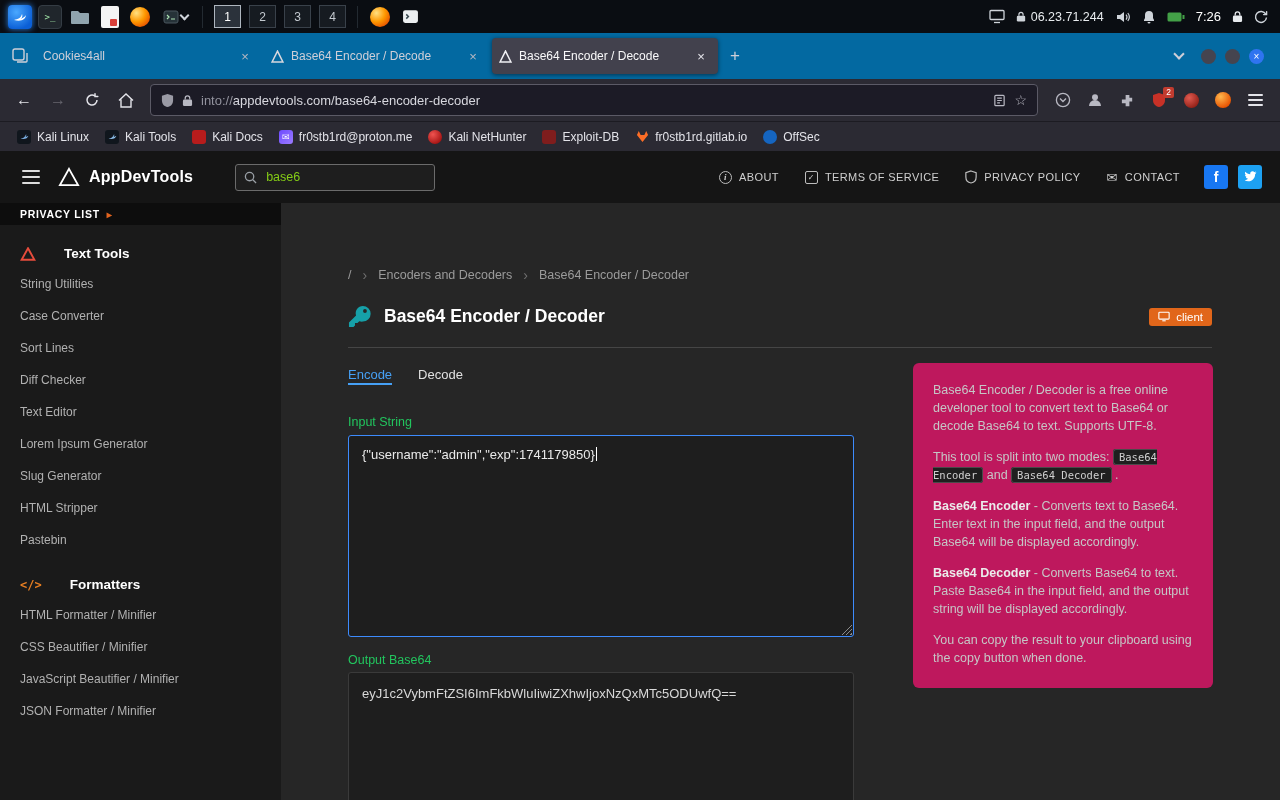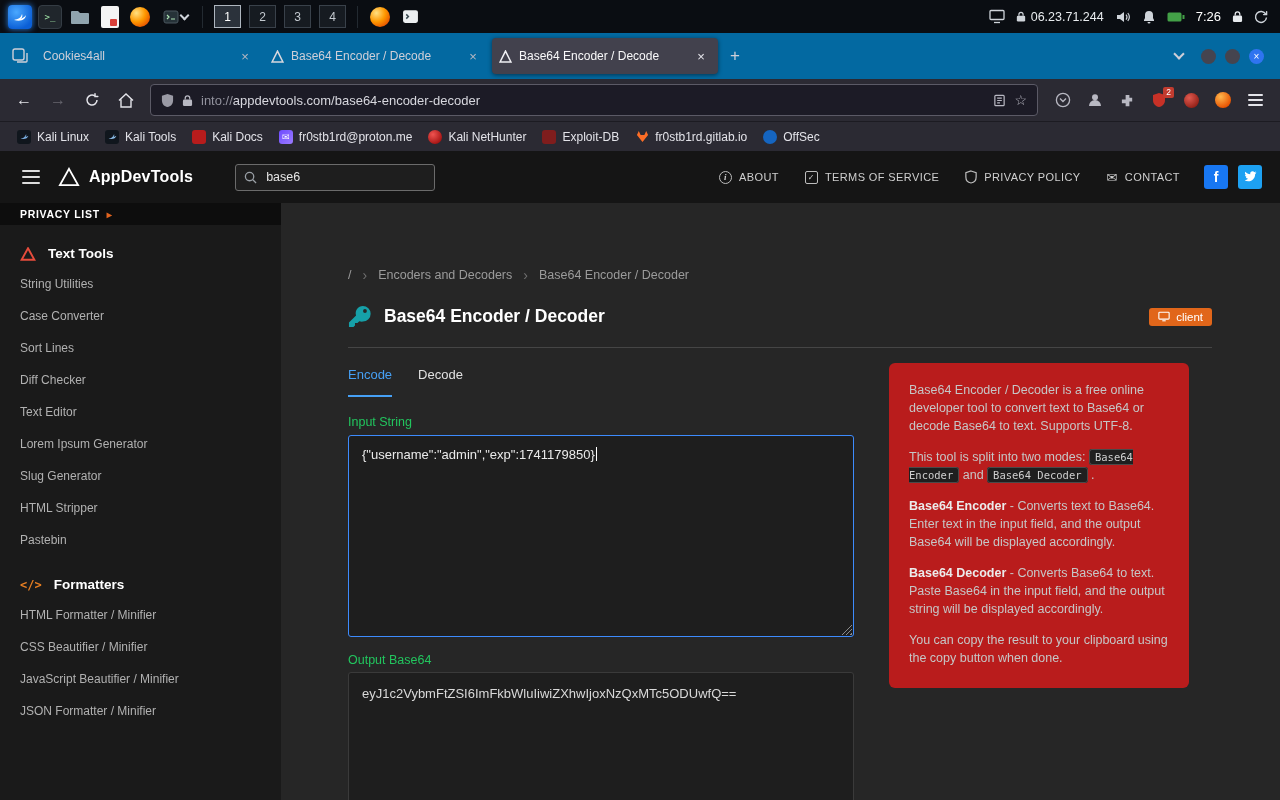--- a/index.html
+++ b/index.html
@@ -78,66 +78,66 @@
   
   .site-header { position:absolute; top:151px; left:0; right:0; height:52px; background:#151515;
     display:flex; align-items:center; padding:0 18px; gap:14px; }
   .sh-burger { display:flex; flex-direction:column; gap:4px; padding:4px; }
   .sh-burger i { width:18px; height:2px; background:#dcdcdc; border-radius:1px; }
   .brand-wrap { display:flex; align-items:center; gap:9px; }
   .brand { font-size:16px; font-weight:bold; color:#ffffff; letter-spacing:.2px; }
   .search { width:200px; height:27px; margin-left:28px; background:#1e1e1e; border:1px solid #6b6b6b;
     border-radius:3px; display:flex; align-items:center; gap:7px; padding:0 8px; }
   .search input { flex:1; min-width:0; background:transparent; border:none; outline:none;
-    color:#e5e5e5; font-size:12.5px; font-family:"Liberation Sans", sans-serif; }
+    color:#84cc16; font-size:12.5px; font-family:"Liberation Sans", sans-serif; }
   .header-nav { margin-left:auto; display:flex; align-items:center; gap:26px; }
   .hn-item { display:flex; align-items:center; gap:7px; font-size:11px; color:#cfcfcf; letter-spacing:.4px; white-space:nowrap; }
   .hn-box { width:13px; height:13px; border:1px solid #bdbdbd; border-radius:2px; display:flex;
     align-items:center; justify-content:center; font-size:8px; color:#cfcfcf; }
   .hn-circle { width:13px; height:13px; border:1px solid #bdbdbd; border-radius:50%; display:flex;
     align-items:center; justify-content:center; font-size:9px; font-weight:bold; color:#cfcfcf; font-family:"Liberation Serif", serif; font-style:italic; }
   .hn-glyph { font-size:13px; color:#cfcfcf; }
   .social { display:flex; align-items:center; gap:10px; margin-left:10px; }
   .fb { width:24px; height:24px; border-radius:3px; background:#1877f2; color:#fff; font-weight:bold;
     font-size:14px; display:flex; align-items:center; justify-content:center; }
   .tw { width:24px; height:24px; border-radius:3px; background:#1da1f2; display:flex; align-items:center; justify-content:center; }
 
   
   .page { position:absolute; top:203px; left:0; right:0; bottom:0; display:flex; }
   .sidebar { width:281px; background:#1a1a1a; flex:0 0 auto; overflow:hidden; }
   .devtools-hd { height:22px; background:#0d0d0d; display:flex; align-items:center; gap:7px;
     padding:0 20px; font-size:10.5px; font-weight:bold; color:#ffffff; letter-spacing:.7px; }
   .devtools-hd .arrow { color:#e2641f; font-size:10px; }
-  .section-title { display:flex; align-items:center; gap:12px; padding:21px 20px 7px; font-size:13.5px;
+  .section-title { display:flex; align-items:center; gap:28px; padding:21px 20px 7px; font-size:13.5px;
     font-weight:bold; color:#ffffff; }
   .icon-fmt { color:#e67e22; font-family:"DejaVu Sans Mono", monospace; font-weight:bold; font-size:12px; }
   .side-item { padding:0 20px; height:32px; line-height:32px; font-size:12px; color:#b1b1b1;
     white-space:nowrap; overflow:hidden; }
 
   .content { flex:1; position:relative; background:#262626; overflow:hidden; }
   .crumbs { position:absolute; left:67px; top:64px; display:flex; align-items:center; gap:11px;
     font-size:12.5px; color:#9b9b9b; }
   .crumb-sep { color:#6f6f6f; font-size:14px; }
   .title-row { position:absolute; left:67px; top:102px; width:864px; display:flex; align-items:center; gap:13px; }
   .page-title { font-size:17.5px; font-weight:bold; color:#ffffff; }
   .client-badge { margin-left:auto; background:#e1661a; color:#ffffff; font-size:11.5px;
     padding:3px 9px; border-radius:3px; display:flex; align-items:center; gap:6px; }
   .hr { position:absolute; left:67px; top:144px; width:864px; border-top:1px solid #454545; }
   .mode-tabs { position:absolute; left:67px; top:164px; display:flex; gap:26px; font-size:13px; }
-  .mode-tab { padding-bottom:13px; color:#e0e0e0; }
+  .mode-tab { padding-bottom:1px; color:#e0e0e0; }
   .mode-tab.active { color:#46a0f5; border-bottom:2px solid #46a0f5; }
   .field-label { position:absolute; left:67px; font-size:12.5px; color:#22c55e; }
   .input-box { position:absolute; left:67px; top:232px; width:506px; height:202px; background:#1e1e1e;
     border:1px solid #3d8bfd; border-radius:3px; padding:11px 13px; font-size:13px; color:#eaeaea; }
   .caret { display:inline-block; width:1px; height:14px; background:#ffffff; vertical-align:-2px; margin-left:1px; }
   .resize-handle { position:absolute; right:1px; bottom:1px; width:11px; height:11px;
     background:repeating-linear-gradient(135deg, transparent 0 2px, #8a8a8a 2px 3px); clip-path:polygon(100% 0, 100% 100%, 0 100%); }
   .output-box { position:absolute; left:67px; top:469px; width:506px; height:331px; background:#1e1e1e;
     border:1px solid #3a3a3a; border-radius:3px; padding:13px; font-size:13px; color:#d9d9d9; word-break:break-all; }
-  .info-panel { position:absolute; left:608px; top:160px; width:300px; background:#b91c1c;
+  .info-panel { position:absolute; left:632px; top:160px; width:300px; background:#be185d;
     border-radius:6px; padding:18px 20px 8px; font-size:12.5px; color:#c6c6c6; line-height:1.44; }
   .info-panel p { margin:0 0 13px; }
   .info-panel b { color:#ebebeb; }
   .info-panel code { background:#1f1f1f; border:1px solid #4a4a4a; border-radius:3px; padding:1px 5px;
     font-family:"DejaVu Sans Mono", monospace; font-size:10.5px; color:#cfcfcf; }
 </style>
 </head>
 <body>
 
 <div class="kali-panel">

